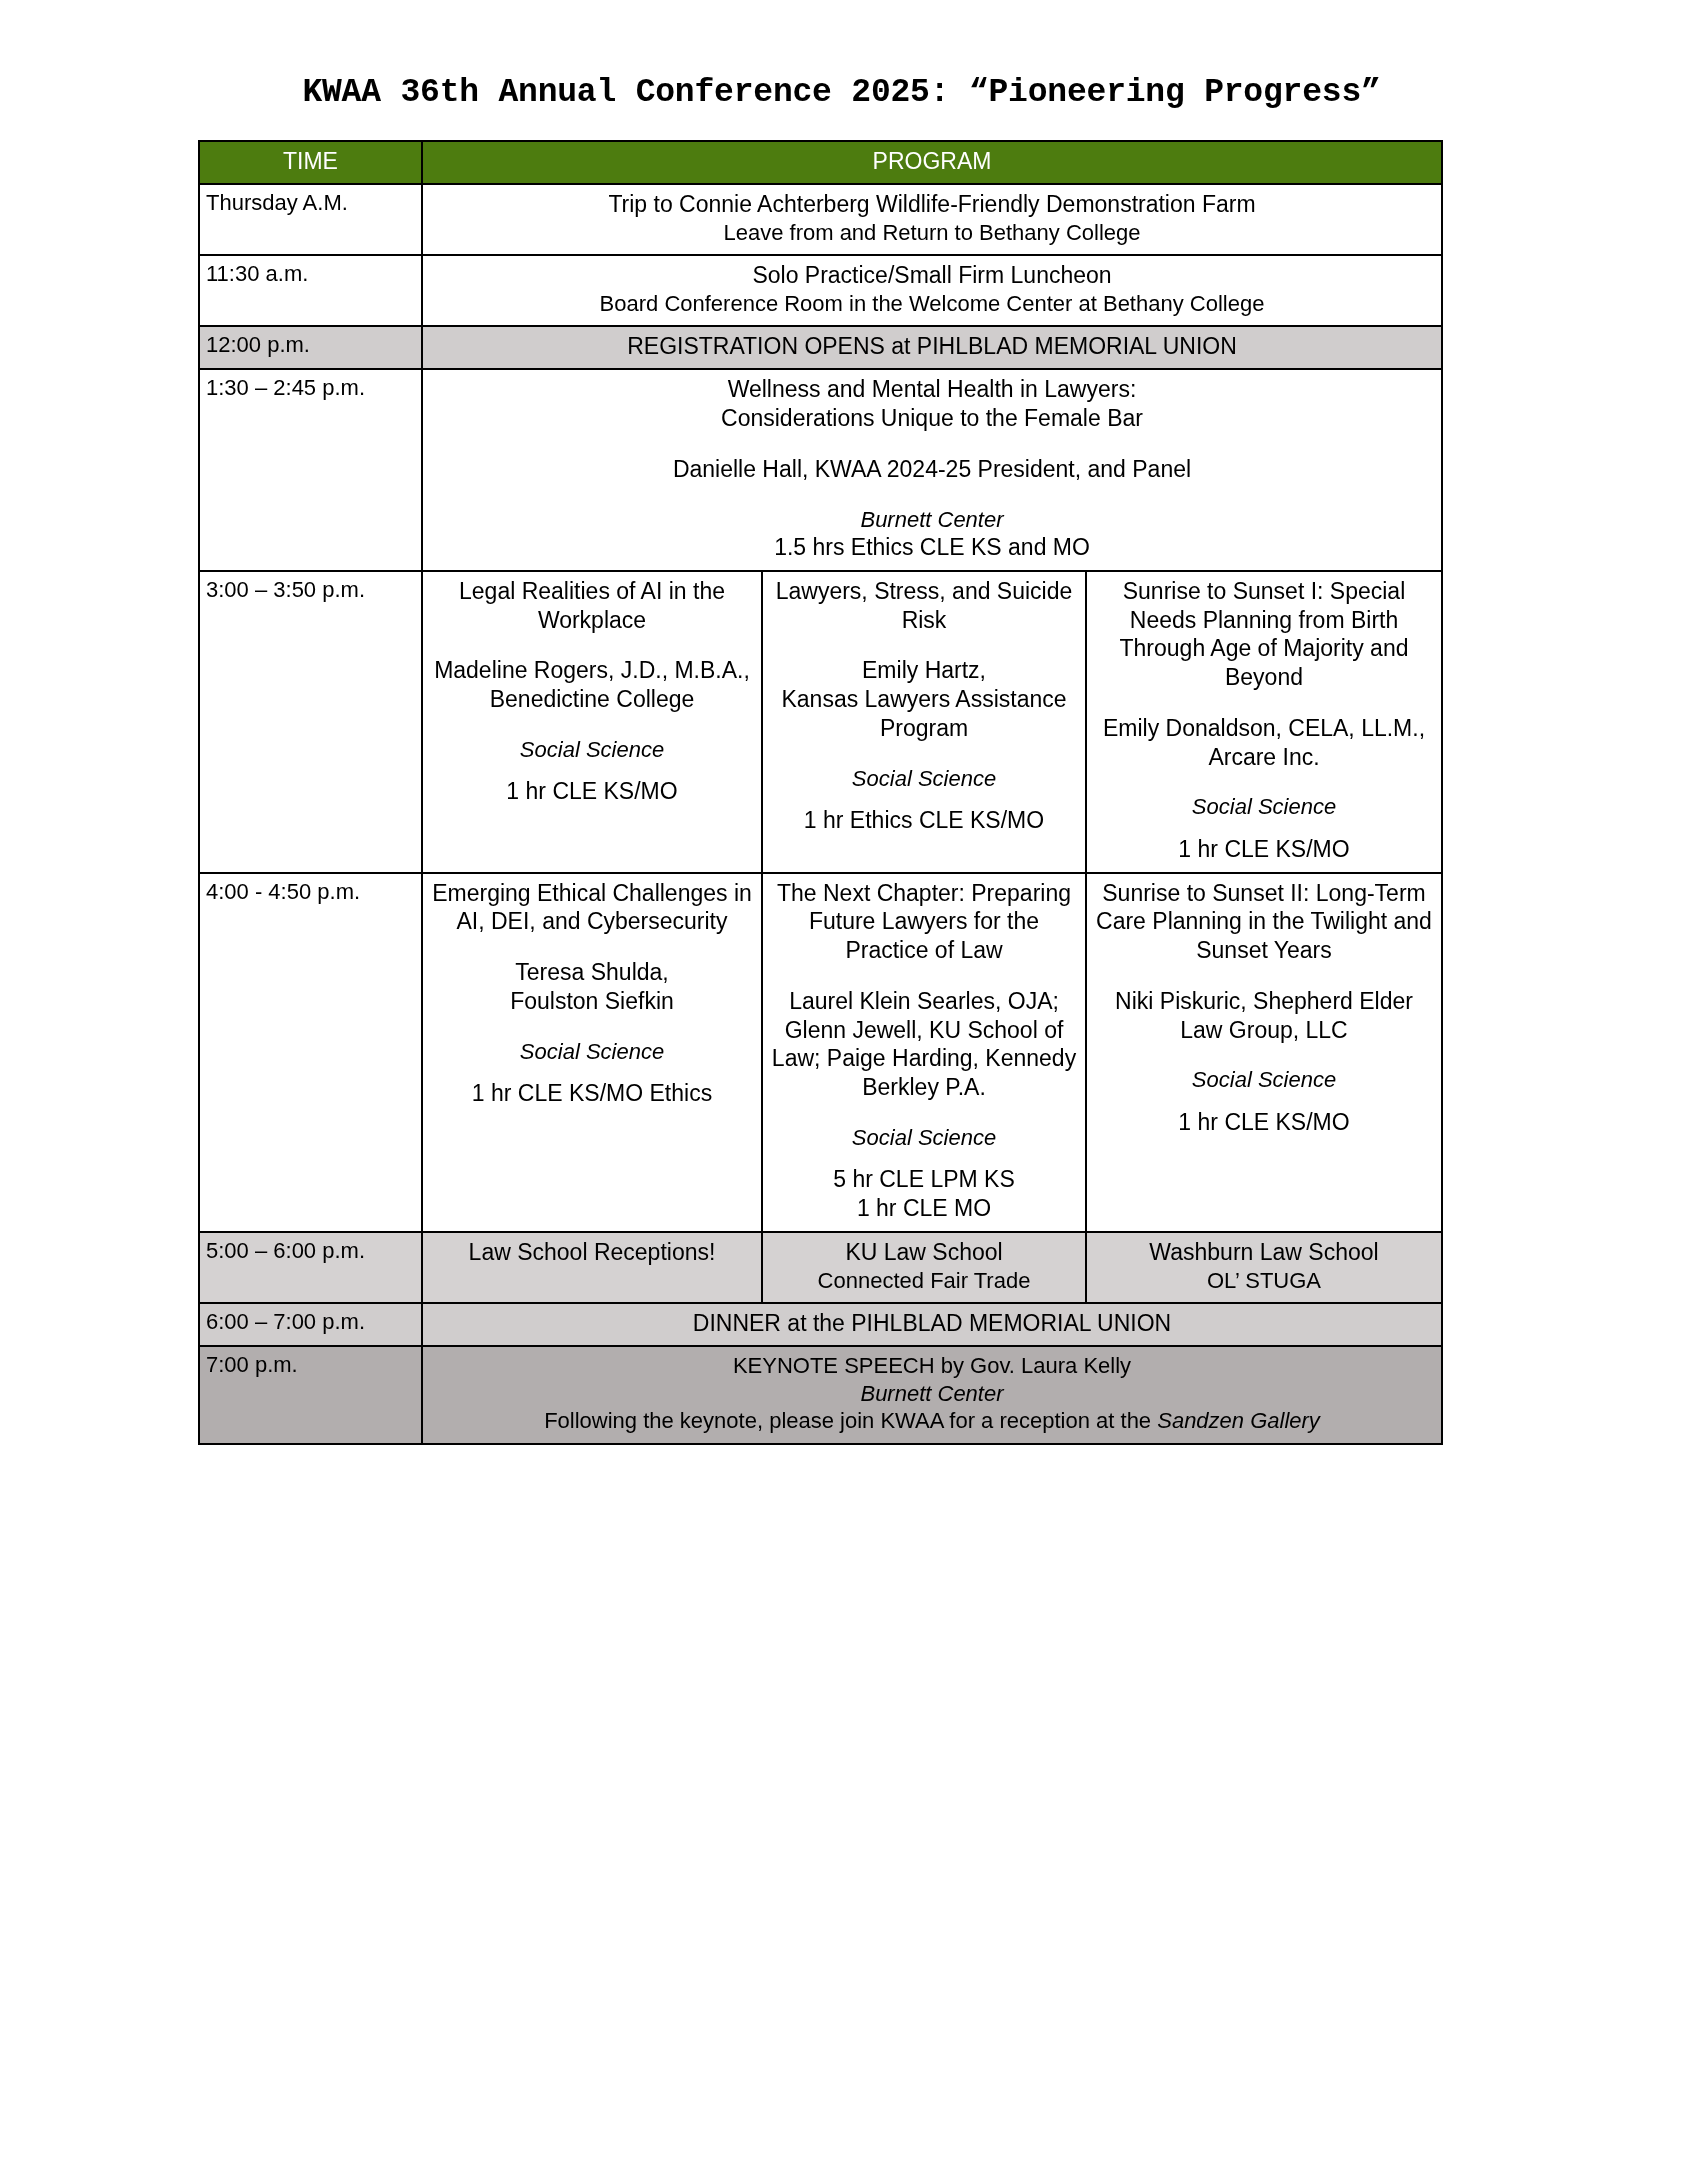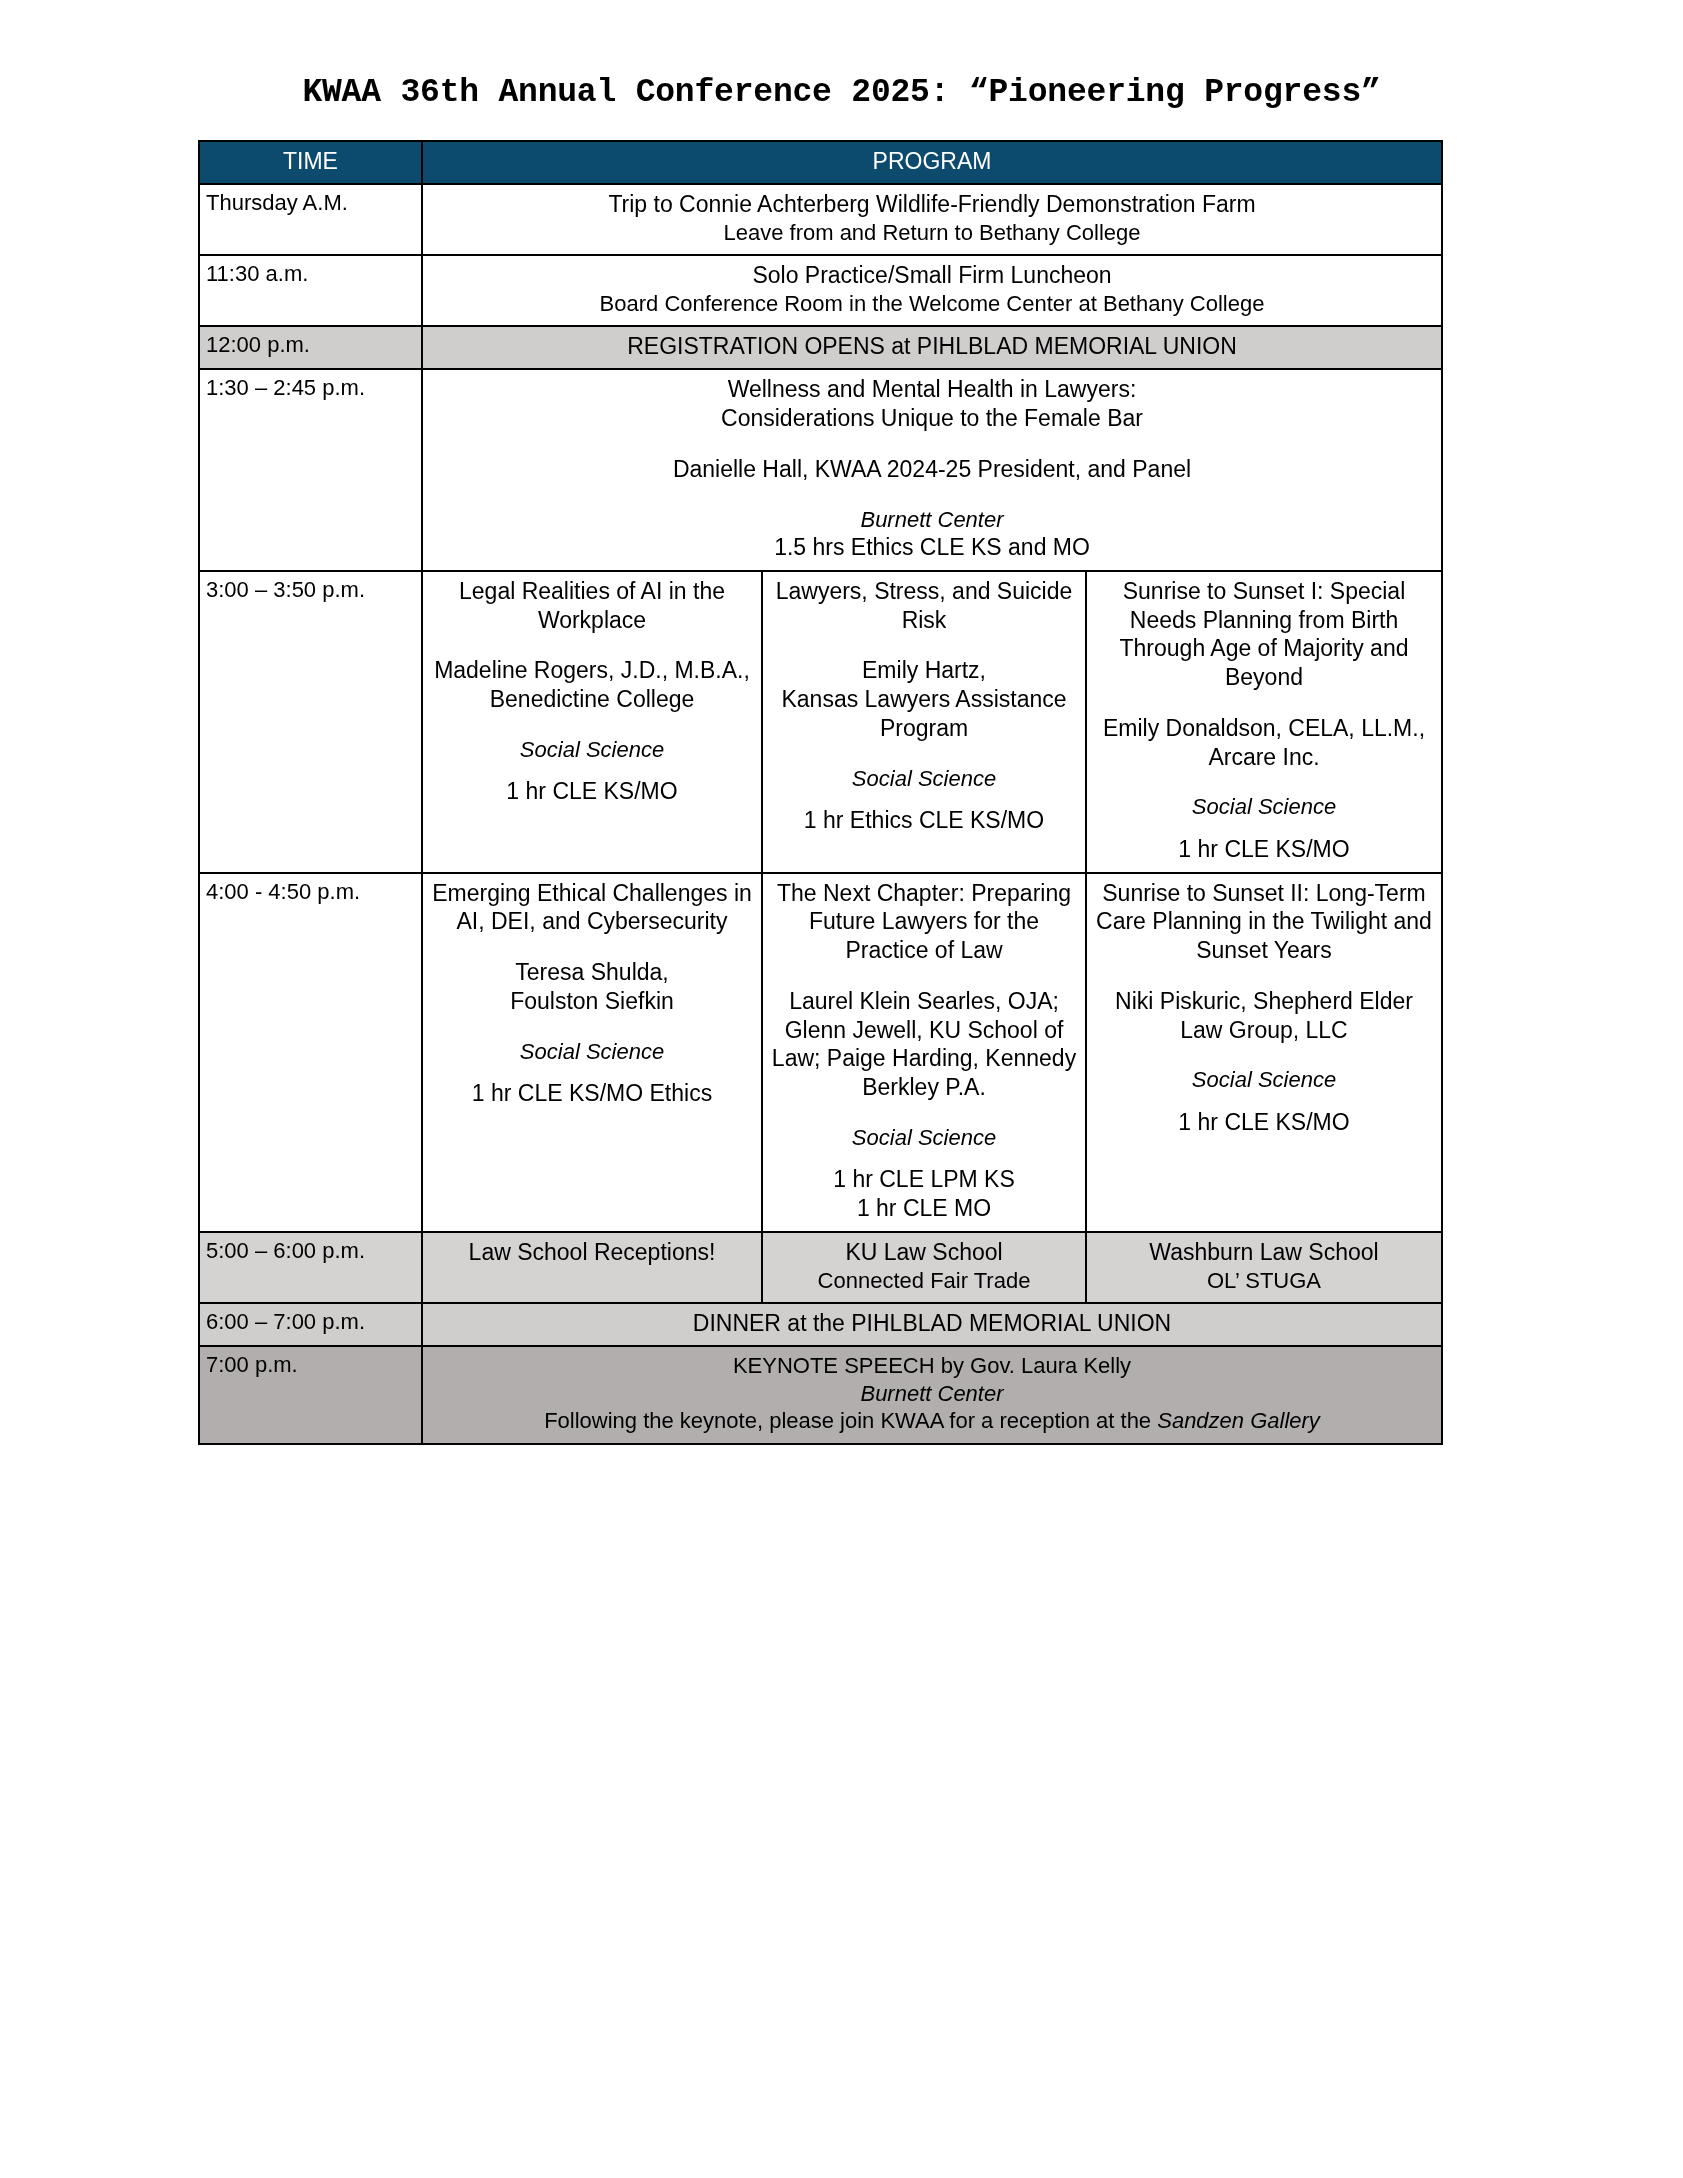--- a/index.html
+++ b/index.html
@@ -63,21 +63,21 @@
     vertical-align: top;
     padding: 5px 6px 8px 6px;
   }
   col.c-time  { width: 223px; }
   col.c-s1    { width: 340px; }
   col.c-s2    { width: 324px; }
   col.c-s3    { width: 356px; }
 
   
   tr.head-row th {
-    background: #0c4a6e;
+    background: #4d7c0f;
     color: #ffffff;
     font-weight: normal;
     font-size: 23px;
     text-align: center;
     padding: 6px 6px 8px 6px;
     border-color: #000000;
   }
 
   
   td.time {
@@ -218,21 +218,21 @@
           <div class="ln bold">1 hr CLE KS/MO Ethics</div>
         </td>
 
         <td class="prog">
           <div class="ln bold">The Next Chapter: Preparing Future Lawyers for the Practice of Law</div>
           <div class="gap"></div>
           <div class="ln bold nl">Laurel Klein Searles, OJA; Glenn Jewell, KU School of Law; Paige Harding, Kennedy Berkley P.A.</div>
           <div class="gap"></div>
           <div class="ln ital">Social Science</div>
           <div class="gap-sm"></div>
-          <div class="ln bold">1 hr CLE LPM KS</div>
+          <div class="ln bold">5 hr CLE LPM KS</div>
           <div class="ln bold">1 hr CLE MO</div>
         </td>
 
         <td class="prog">
           <div class="ln bold">Sunrise to Sunset II: Long-Term Care Planning in the Twilight and Sunset Years</div>
           <div class="gap"></div>
           <div class="ln bold nl">Niki Piskuric, Shepherd Elder Law Group, LLC</div>
           <div class="gap"></div>
           <div class="ln ital">Social Science</div>
           <div class="gap-sm"></div>

